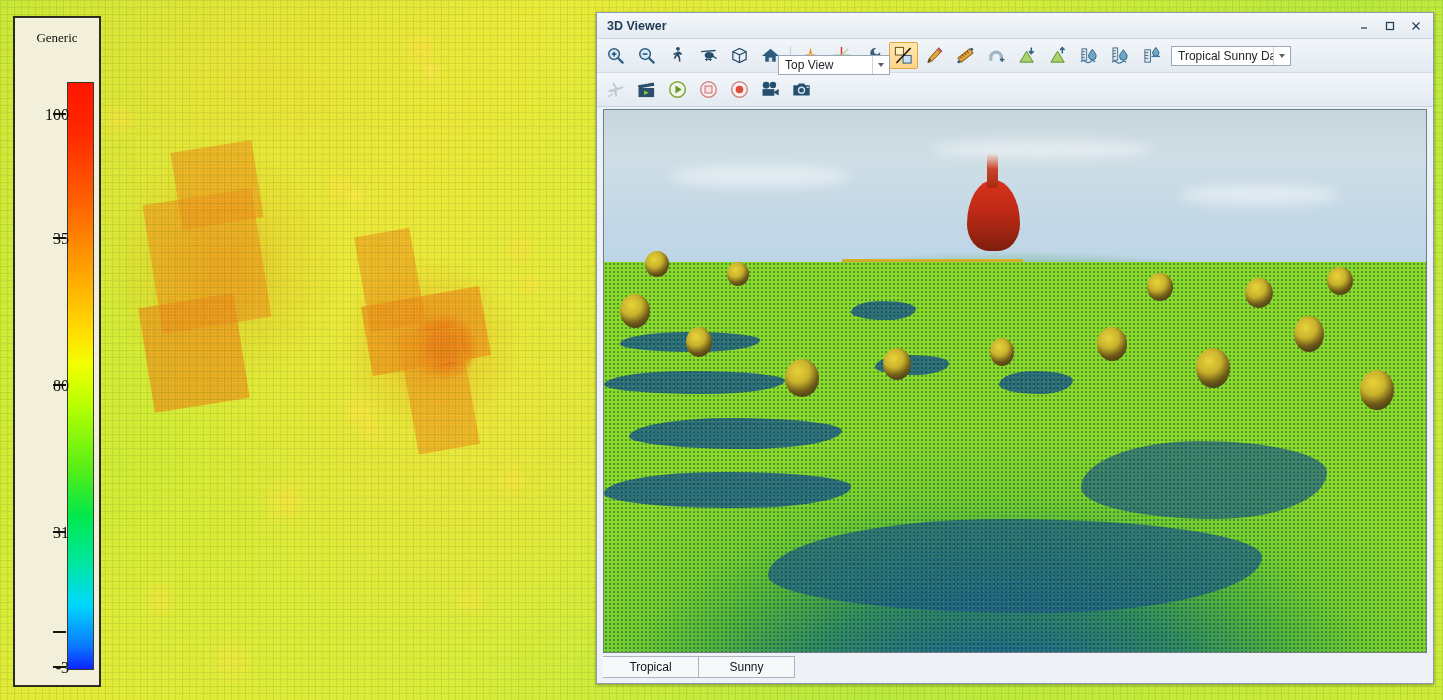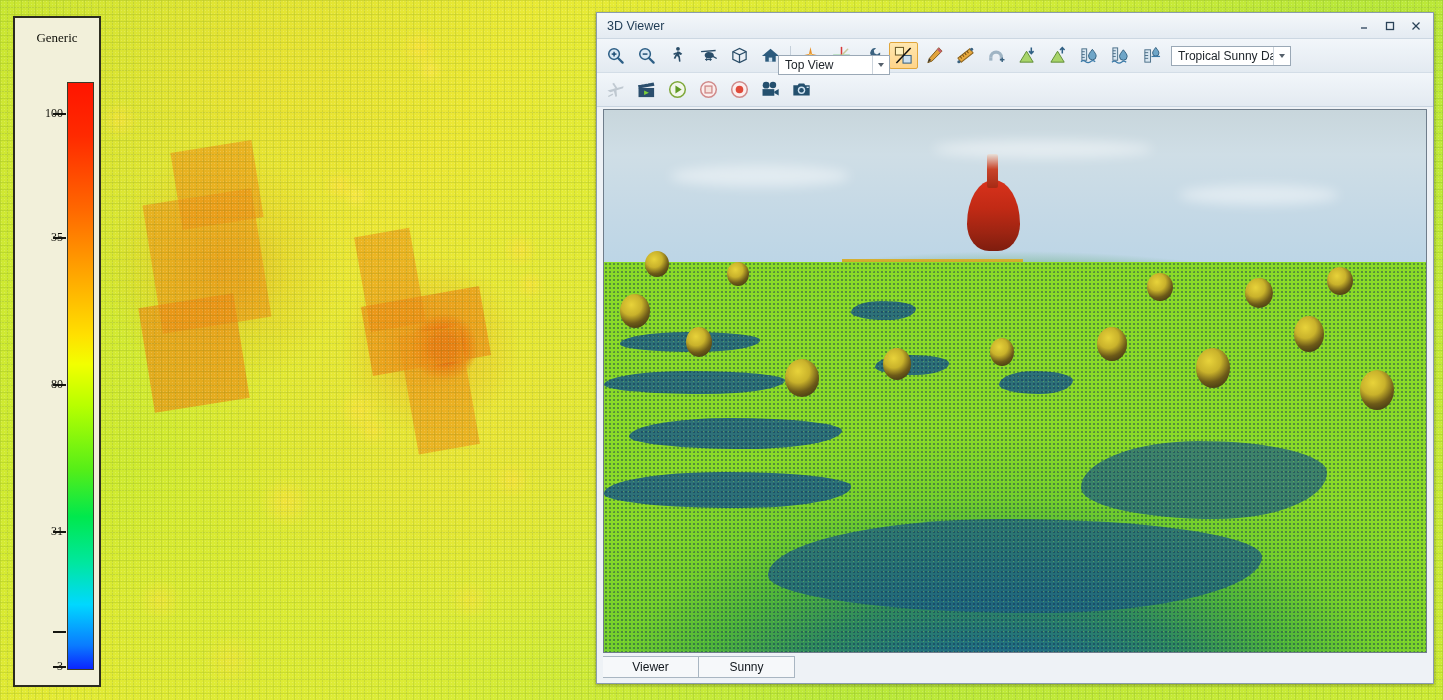--- a/index.html
+++ b/index.html
@@ -47,29 +47,29 @@
   .bldg{position:absolute;background:rgba(236,150,25,0.62);box-shadow:0 0 0 0 rgba(0,0,0,0);}
   .bldg.o{background:rgba(235,140,22,0.66);}
 
   
   #legend{position:absolute;left:13px;top:16px;width:88px;height:671px;background:#f2f0da;
     border:2px solid #2c2c20;box-sizing:border-box;}
   #legend .title{font-family:"Liberation Serif",serif;font-size:13px;color:#10100a;text-align:center;margin-top:12px;}
   #legend .bar{position:absolute;left:52px;top:64px;width:27px;height:588px;border:1px solid #3a3a2a;box-sizing:border-box;
     background:linear-gradient(to bottom,#ff1500 0%,#ff2a00 9%,#ff6a00 22%,#ffa800 33%,#ffe000 43%,#f2ff00 48%,#b8ff00 55%,#55ee18 66%,#00e84d 74%,#00e7a0 82%,#00d8ff 89%,#0a7bff 96%,#0b25ff 100%);}
   #legend .tick{position:absolute;left:38px;width:13px;height:2px;background:#161610;}
-  #legend .tlab{position:absolute;left:10px;width:38px;text-align:right;font-family:"Liberation Serif",serif;font-size:12px;color:#10100a;}
+  #legend .tlab{position:absolute;left:16px;width:38px;text-align:right;font-family:"Liberation Serif",serif;font-size:16px;color:#10100a;}
 
   
   #viewer{position:absolute;left:596px;top:12px;width:838px;height:672px;background:#eef2f6;
     border:1px solid #8a9cae;box-sizing:border-box;box-shadow:0 1px 3px rgba(0,0,0,.35);
     display:flex;flex-direction:column;}
   .titlebar{height:25px;background:linear-gradient(to bottom,#f4f7fa,#e4ebf2);display:flex;align-items:center;
     padding:0 4px 0 10px;border-bottom:1px solid #ccd7e2;}
-  .titlebar .ttl{font-size:12.5px;font-weight:normal;color:#1f3b54;flex:1;}
+  .titlebar .ttl{font-size:12.5px;font-weight:bold;color:#1f3b54;flex:1;}
   .wbtn{width:26px;height:21px;display:flex;align-items:center;justify-content:center;color:#2a4258;font-size:13px;}
   .wbtn svg{display:block;}
 
   .toolbar{background:linear-gradient(to bottom,#f2f6fa,#e3eaf1);display:flex;align-items:center;gap:2px;
     padding:3px 4px;border-bottom:1px solid #d3dde7;}
   .toolbar.r2{border-bottom:1px solid #c8d4e0;}
   .tbtn{width:27px;height:25px;display:flex;align-items:center;justify-content:center;border:1px solid transparent;border-radius:2px;}
   .tbtn.active{background:linear-gradient(to bottom,#ffe7b0,#ffd489);border-color:#e0a63c;}
   .tbtn.disabled{opacity:.45;}
   .combo{height:20px;background:#ffffff;border:1px solid #9aa8b6;display:flex;align-items:center;
@@ -421,18 +421,18 @@
       <div class="tree" style="left:84%;top:38%;width:30px;height:36px;"></div>
       <div class="tree" style="left:92%;top:48%;width:34px;height:40px;"></div>
       <div class="tree" style="left:5%;top:26%;width:24px;height:26px;"></div>
       <div class="tree" style="left:15%;top:28%;width:22px;height:24px;"></div>
       <div class="tree" style="left:66%;top:30%;width:26px;height:28px;"></div>
       <div class="tree" style="left:78%;top:31%;width:28px;height:30px;"></div>
       <div class="tree" style="left:88%;top:29%;width:26px;height:28px;"></div>
     </div>
 
     <div class="statusbar">
-      <div class="sb-cell sb-fixed">Viewer</div>
+      <div class="sb-cell sb-fixed">Tropical</div>
       <div class="sb-cell sb-fixed">Sunny</div>
     </div>
 
   </div>
 </div>
 
 </body></html>

